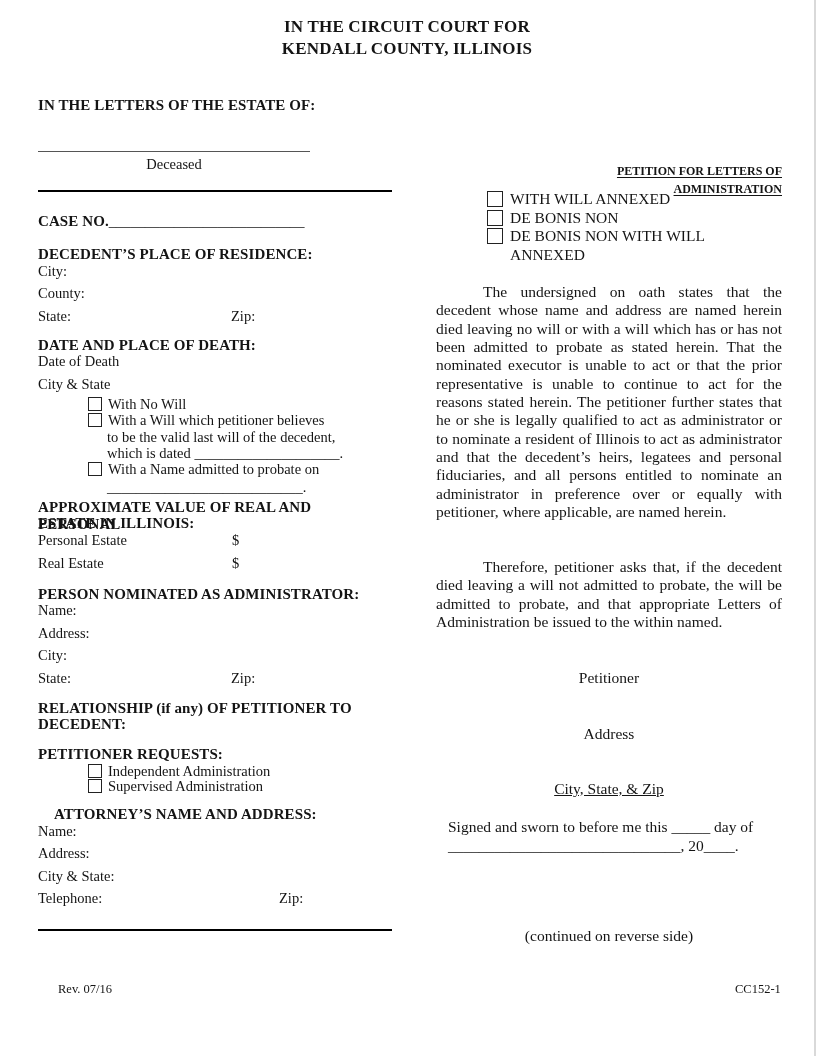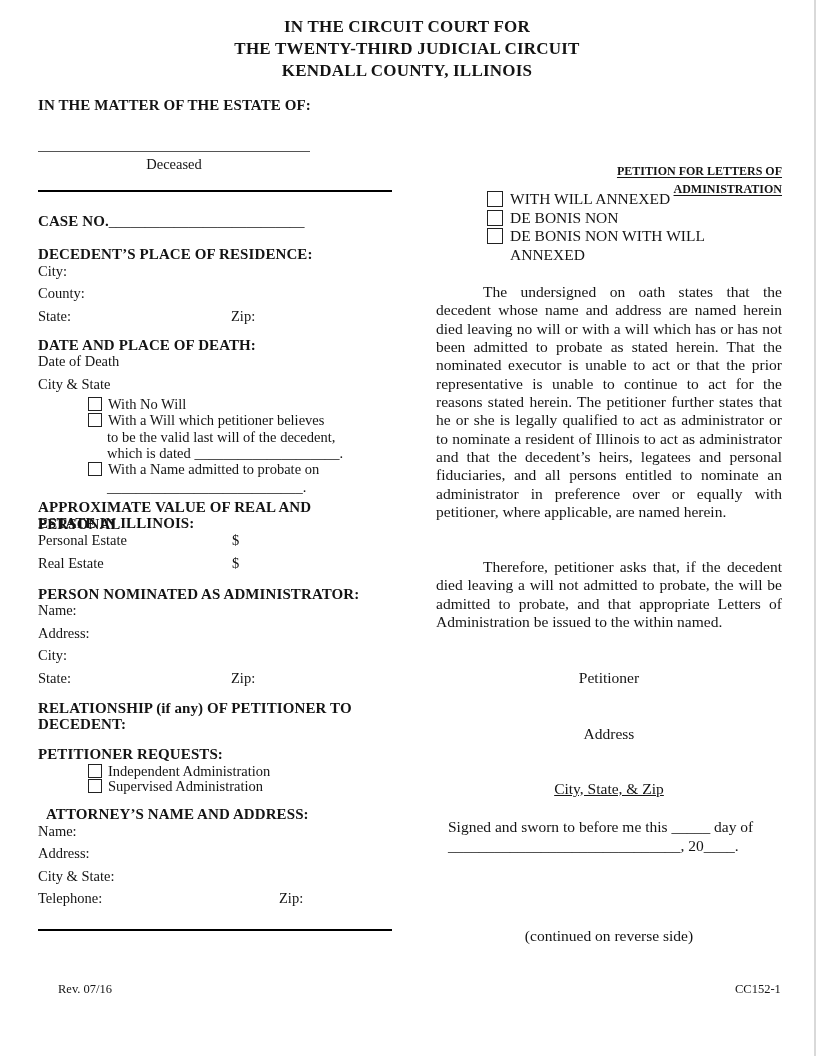--- a/index.html
+++ b/index.html
@@ -48,27 +48,26 @@
   .opt-label{font-size:15.5px;line-height:18.5px;max-width:255px;}
   .footer-note{font-size:12.5px;}
 </style>
 </head>
 <body>
 
 <div class="page">
 
   <div class="court-header">
     <div>IN THE CIRCUIT COURT FOR</div>
-    <div>THE TWENTY-THIRD JUDICIAL CIRCUIT</div>
     <div>KENDALL COUNTY, ILLINOIS</div>
   </div>
 
   <div class="col-left">
 
-    <div class="abs bold fs-h" style="top:97px;left:0;">IN THE MATTER OF THE ESTATE OF:</div>
+    <div class="abs bold fs-h" style="top:97px;left:0;">IN THE LETTERS OF THE ESTATE OF:</div>
 
     <div class="abs hline" style="top:139px;left:0;width:272px;height:12px;"></div>
     <div class="abs center" style="top:156px;left:0;width:272px;">Deceased</div>
 
     <div class="abs rule-heavy" style="top:190px;left:0;width:354px;"></div>
 
     <div class="abs" style="top:213px;left:0;">
       <span class="bold fs-h">CASE NO.</span><span>___________________________</span>
     </div>
 
@@ -126,21 +125,21 @@
     <div class="abs bold fs-h" style="top:746px;left:0;">PETITIONER REQUESTS:</div>
     <div class="abs row" style="top:763px;left:50px;">
       <span class="cb"></span>
       <span>Independent Administration</span>
     </div>
     <div class="abs row" style="top:778px;left:50px;">
       <span class="cb"></span>
       <span>Supervised Administration</span>
     </div>
 
-    <div class="abs bold fs-h" style="top:806px;left:8px;text-align:right;">ATTORNEY’S NAME AND ADDRESS:</div>
+    <div class="abs bold fs-h" style="top:806px;left:16px;text-align:right;">ATTORNEY’S NAME AND ADDRESS:</div>
     <div class="abs" style="top:823px;left:0;">Name:</div>
     <div class="abs" style="top:845px;left:0;">Address:</div>
     <div class="abs" style="top:868px;left:0;">City &amp; State:</div>
     <div class="abs lab-row" style="top:890px;left:0;">
       <span>Telephone:</span>
       <span class="off" style="left:241px;">Zip:</span>
     </div>
 
     <div class="abs rule-heavy" style="top:929px;left:0;width:354px;"></div>
 

